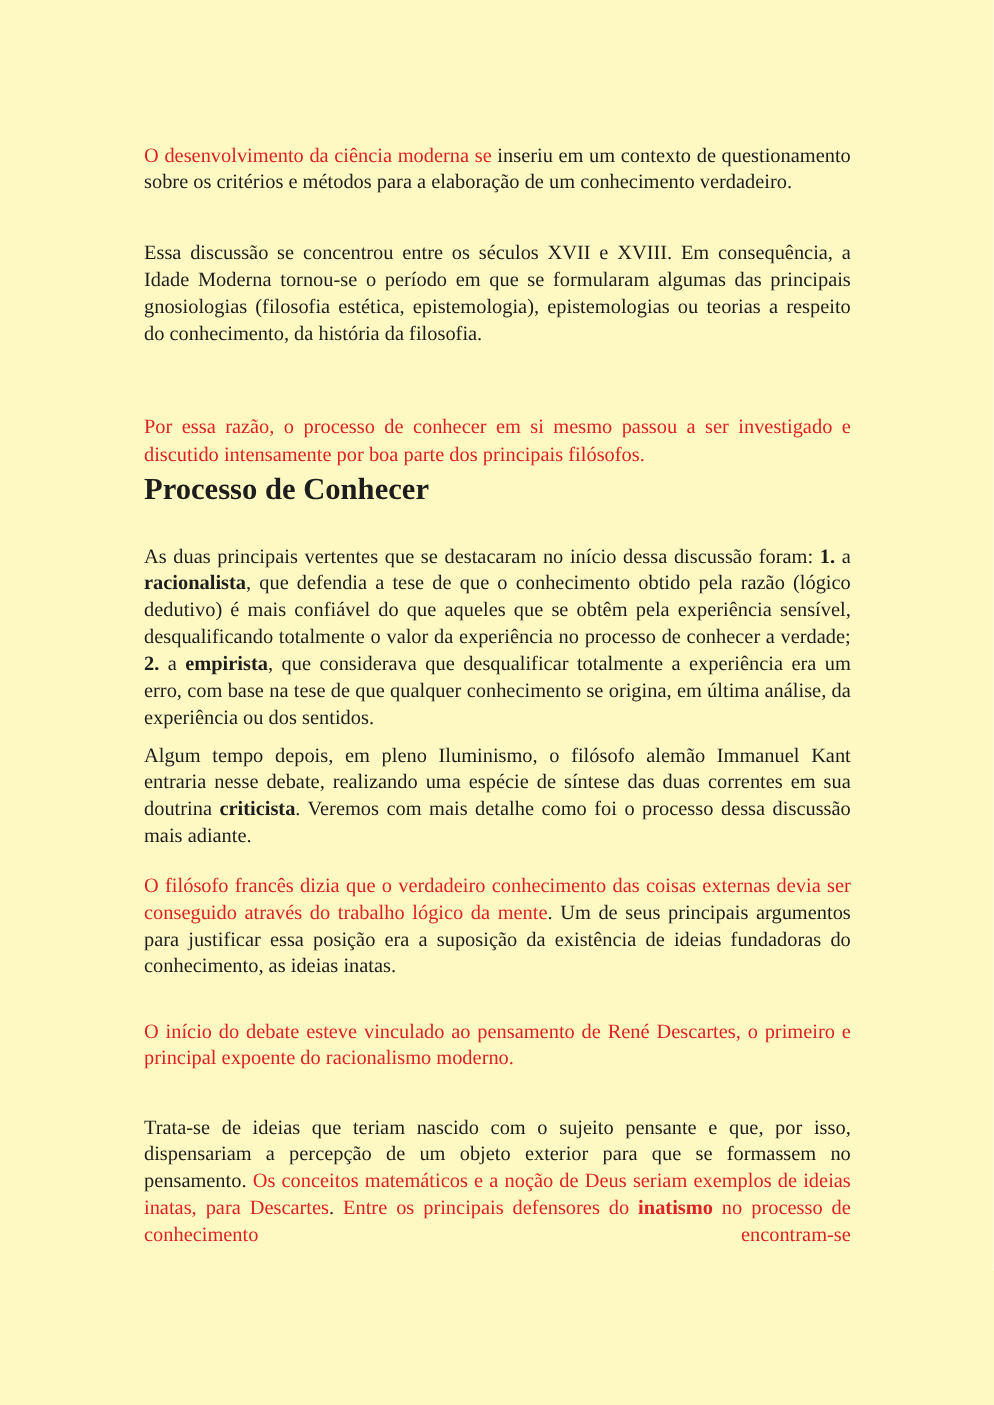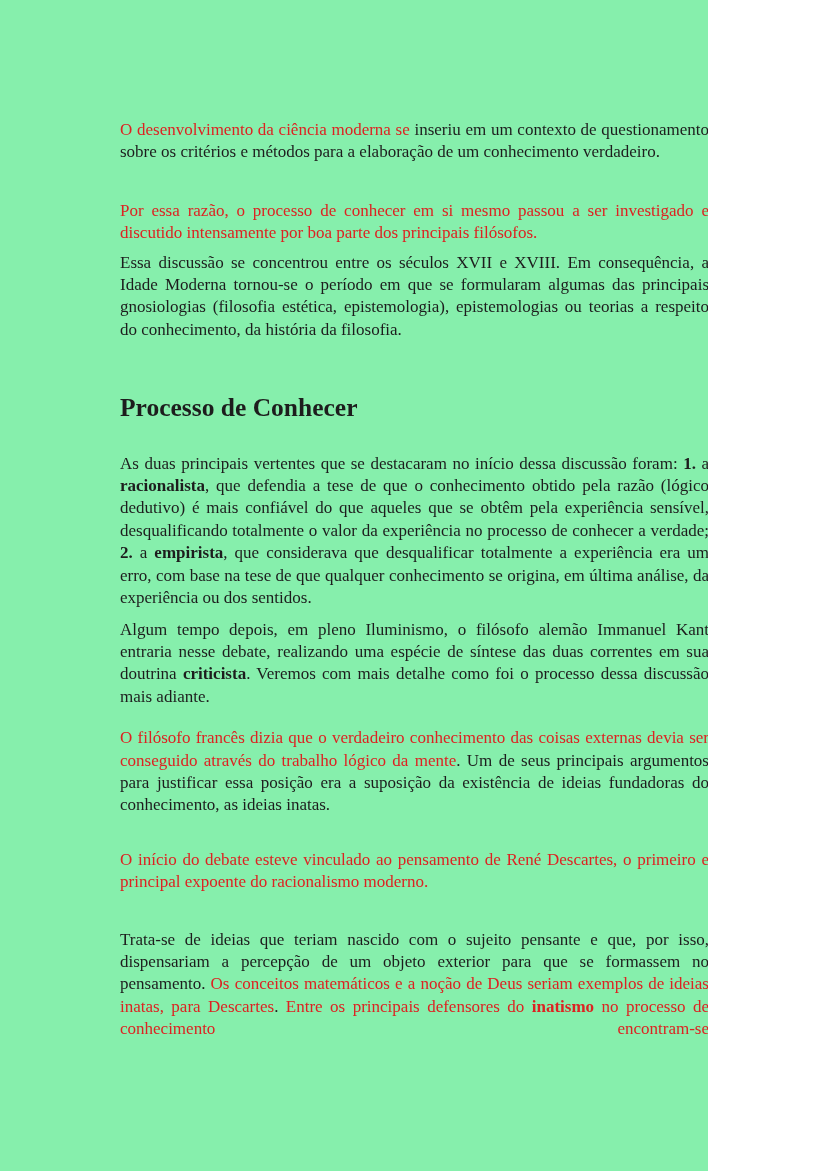--- a/index.html
+++ b/index.html
@@ -1,21 +1,21 @@
 <!DOCTYPE html>
 <html><head>
 <meta charset="utf-8">
 <style>
   * { margin: 0; padding: 0; box-sizing: border-box; }
   html, body { background: #ffffff; }
   .page {
     position: relative;
-    width: 708px;
+    width: 828px;
     height: 1171px;
-    background: #86efac;
+    background: #fef9c3;
     overflow: hidden;
     font-family: "Liberation Serif", "DejaVu Serif", serif;
     font-size: 17px;
     line-height: 22.4px;
     color: #1d1d1d;
   }
   .content {
     position: absolute;
     top: 119px;
     left: 120px;
@@ -36,22 +36,22 @@
   .b6 { margin-bottom: 35px; }
   .b7 { margin-bottom: 35px; }
   .b8 { margin-bottom: 32px; }
 </style>
 </head>
 <body>
 
 <div class="page">
   <div class="content">
     <p class="para b0"><span class="seg-red">O desenvolvimento da ciência moderna se </span><span>inseriu em um contexto de questionamento sobre os critérios e métodos para a elaboração de um conhecimento verdadeiro.</span></p>
+    <p class="para b2"><span>Essa discussão se concentrou entre os séculos XVII e XVIII. Em consequência, a Idade Moderna tornou-se o período em que se formularam algumas das principais gnosiologias (filosofia estética, epistemologia), epistemologias ou teorias a respeito do conhecimento, da história da filosofia.</span></p>
     <p class="para b1"><span class="seg-red">Por essa razão, o processo de conhecer em si mesmo passou a ser investigado e discutido intensamente por boa parte dos principais filósofos.</span></p>
-    <p class="para b2"><span>Essa discussão se concentrou entre os séculos XVII e XVIII. Em consequência, a Idade Moderna tornou-se o período em que se formularam algumas das principais gnosiologias (filosofia estética, epistemologia), epistemologias ou teorias a respeito do conhecimento, da história da filosofia.</span></p>
     <h2 class="heading b3"><span>Processo de Conhecer</span></h2>
     <p class="para b4"><span>As duas principais vertentes que se destacaram no início dessa discussão foram: </span><span class="seg-bold">1.</span><span> a </span><span class="seg-bold">racionalista</span><span>, que defendia a tese de que o conhecimento obtido pela razão (lógico dedutivo) é mais confiável do que aqueles que se obtêm pela experiência sensível, desqualificando totalmente o valor da experiência no processo de conhecer a verdade; </span><span class="seg-bold">2.</span><span> a </span><span class="seg-bold">empirista</span><span>, que considerava que desqualificar totalmente a experiência era um erro, com base na tese de que qualquer conhecimento se origina, em última análise, da experiência ou dos sentidos.</span></p>
     <p class="para b5"><span>Algum tempo depois, em pleno Iluminismo, o filósofo alemão Immanuel Kant entraria nesse debate, realizando uma espécie de síntese das duas correntes em sua doutrina </span><span class="seg-bold">criticista</span><span>. Veremos com mais detalhe como foi o processo dessa discussão mais adiante.</span></p>
     <p class="para b8"><span class="seg-red">O filósofo francês dizia que o verdadeiro conhecimento das coisas externas devia ser conseguido através do trabalho lógico da mente</span><span>. Um de seus principais argumentos para justificar essa posição era a suposição da existência de ideias fundadoras do conhecimento, as ideias inatas.</span></p>
     <p class="para b7"><span class="seg-red">O início do debate esteve vinculado ao pensamento de René Descartes, o primeiro e principal expoente do racionalismo moderno.</span></p>
     <p class="para cont"><span>Trata-se de ideias que teriam nascido com o sujeito pensante e que, por isso, dispensariam a percepção de um objeto exterior para que se formassem no pensamento. </span><span class="seg-red">Os conceitos matemáticos e a noção de Deus seriam exemplos de ideias inatas, para Descartes</span><span>. </span><span class="seg-red">Entre os principais defensores do </span><span class="seg-red seg-bold">inatismo</span><span class="seg-red"> no processo de conhecimento encontram-se</span></p>
   </div>
 </div>
 
 </body></html>

